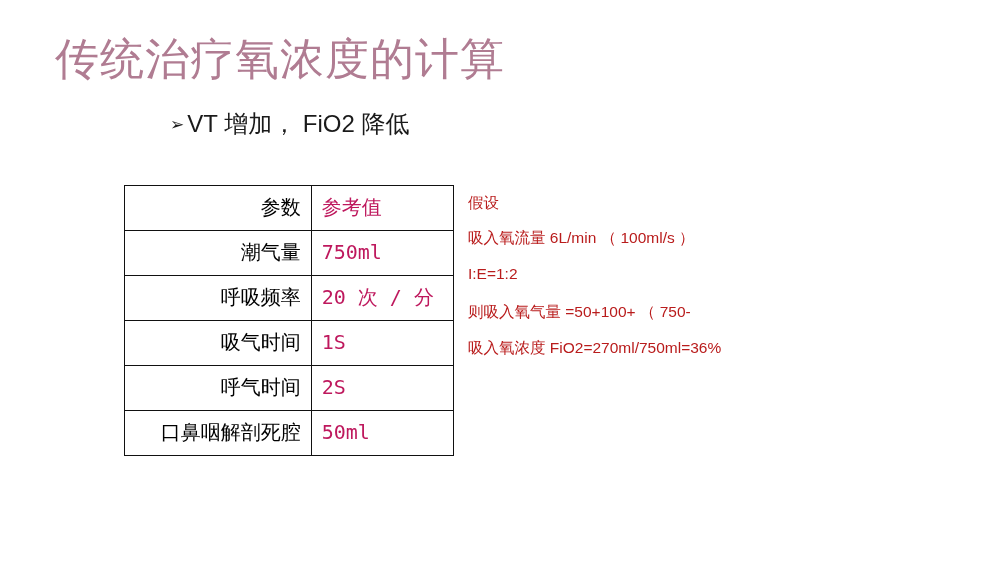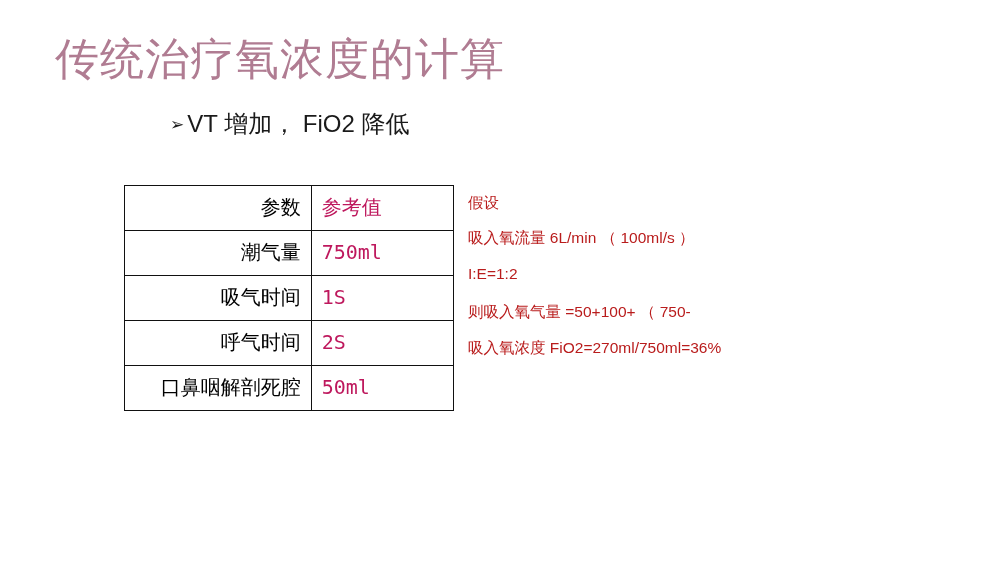--- a/index.html
+++ b/index.html
@@ -117,20 +117,24 @@
     <tbody>
       <tr>
         <td class="label-cell header-lab">参数</td>
         <td class="value-cell header-val">参考值</td>
       </tr>
       <tr>
         <td class="label-cell">潮气量</td>
         <td class="value-cell">750ml</td>
       </tr>
       <tr>
+        <td class="label-cell">呼吸频率</td>
+        <td class="value-cell">20 次 / 分</td>
+      </tr>
+      <tr>
         <td class="label-cell">吸气时间</td>
         <td class="value-cell">1S</td>
       </tr>
       <tr>
         <td class="label-cell">呼气时间</td>
         <td class="value-cell">2S</td>
       </tr>
       <tr>
         <td class="label-cell">口鼻咽解剖死腔</td>
         <td class="value-cell">50ml</td>

